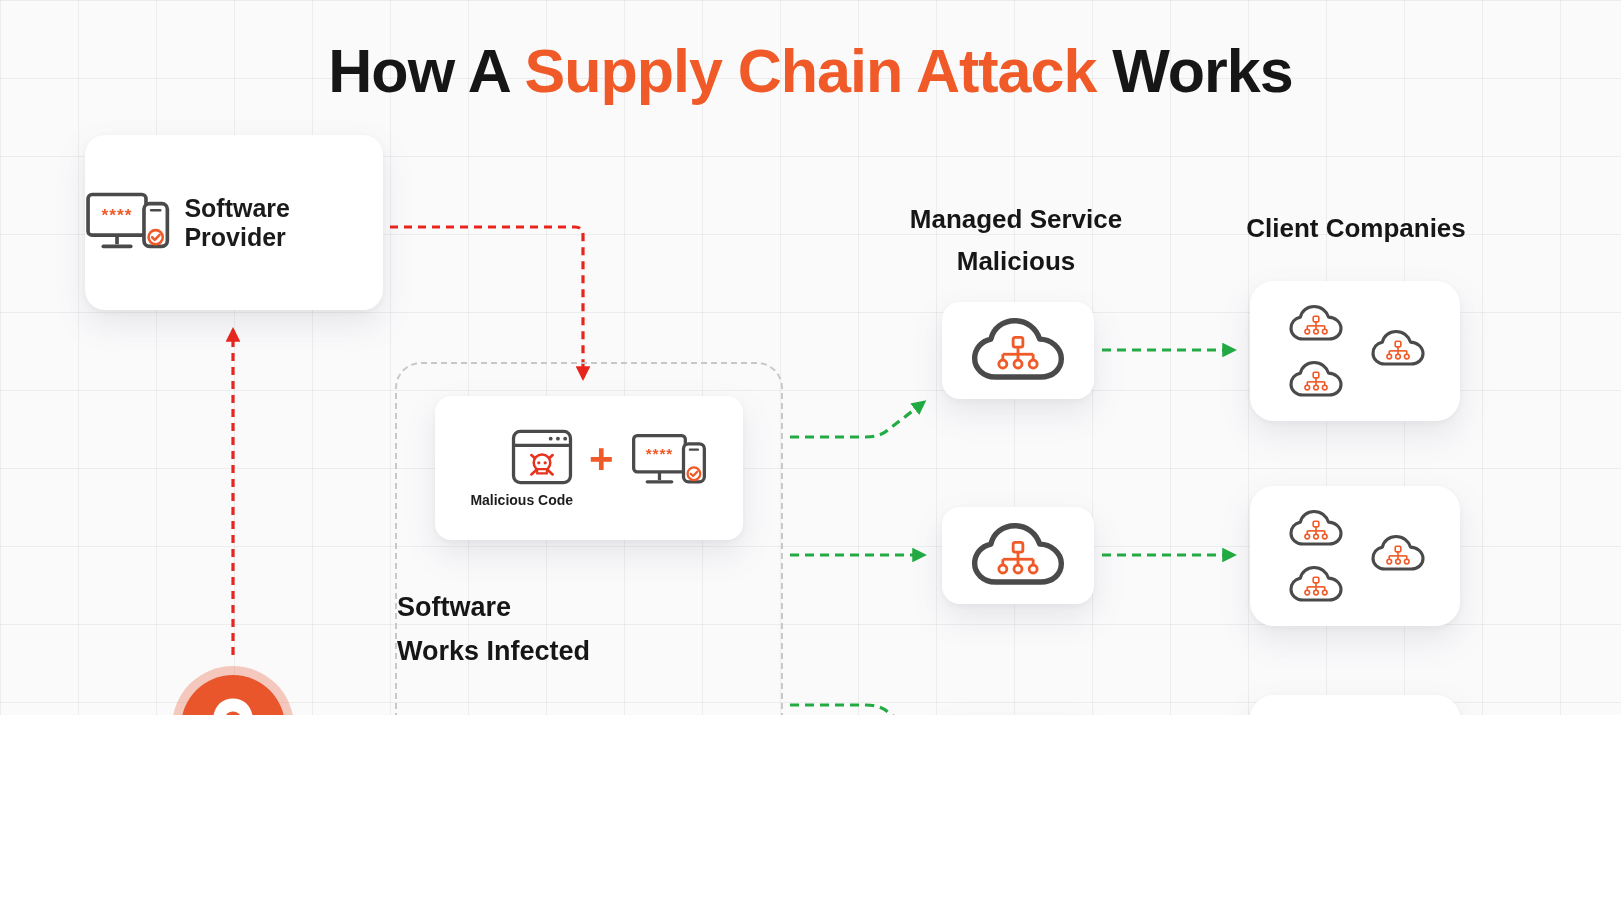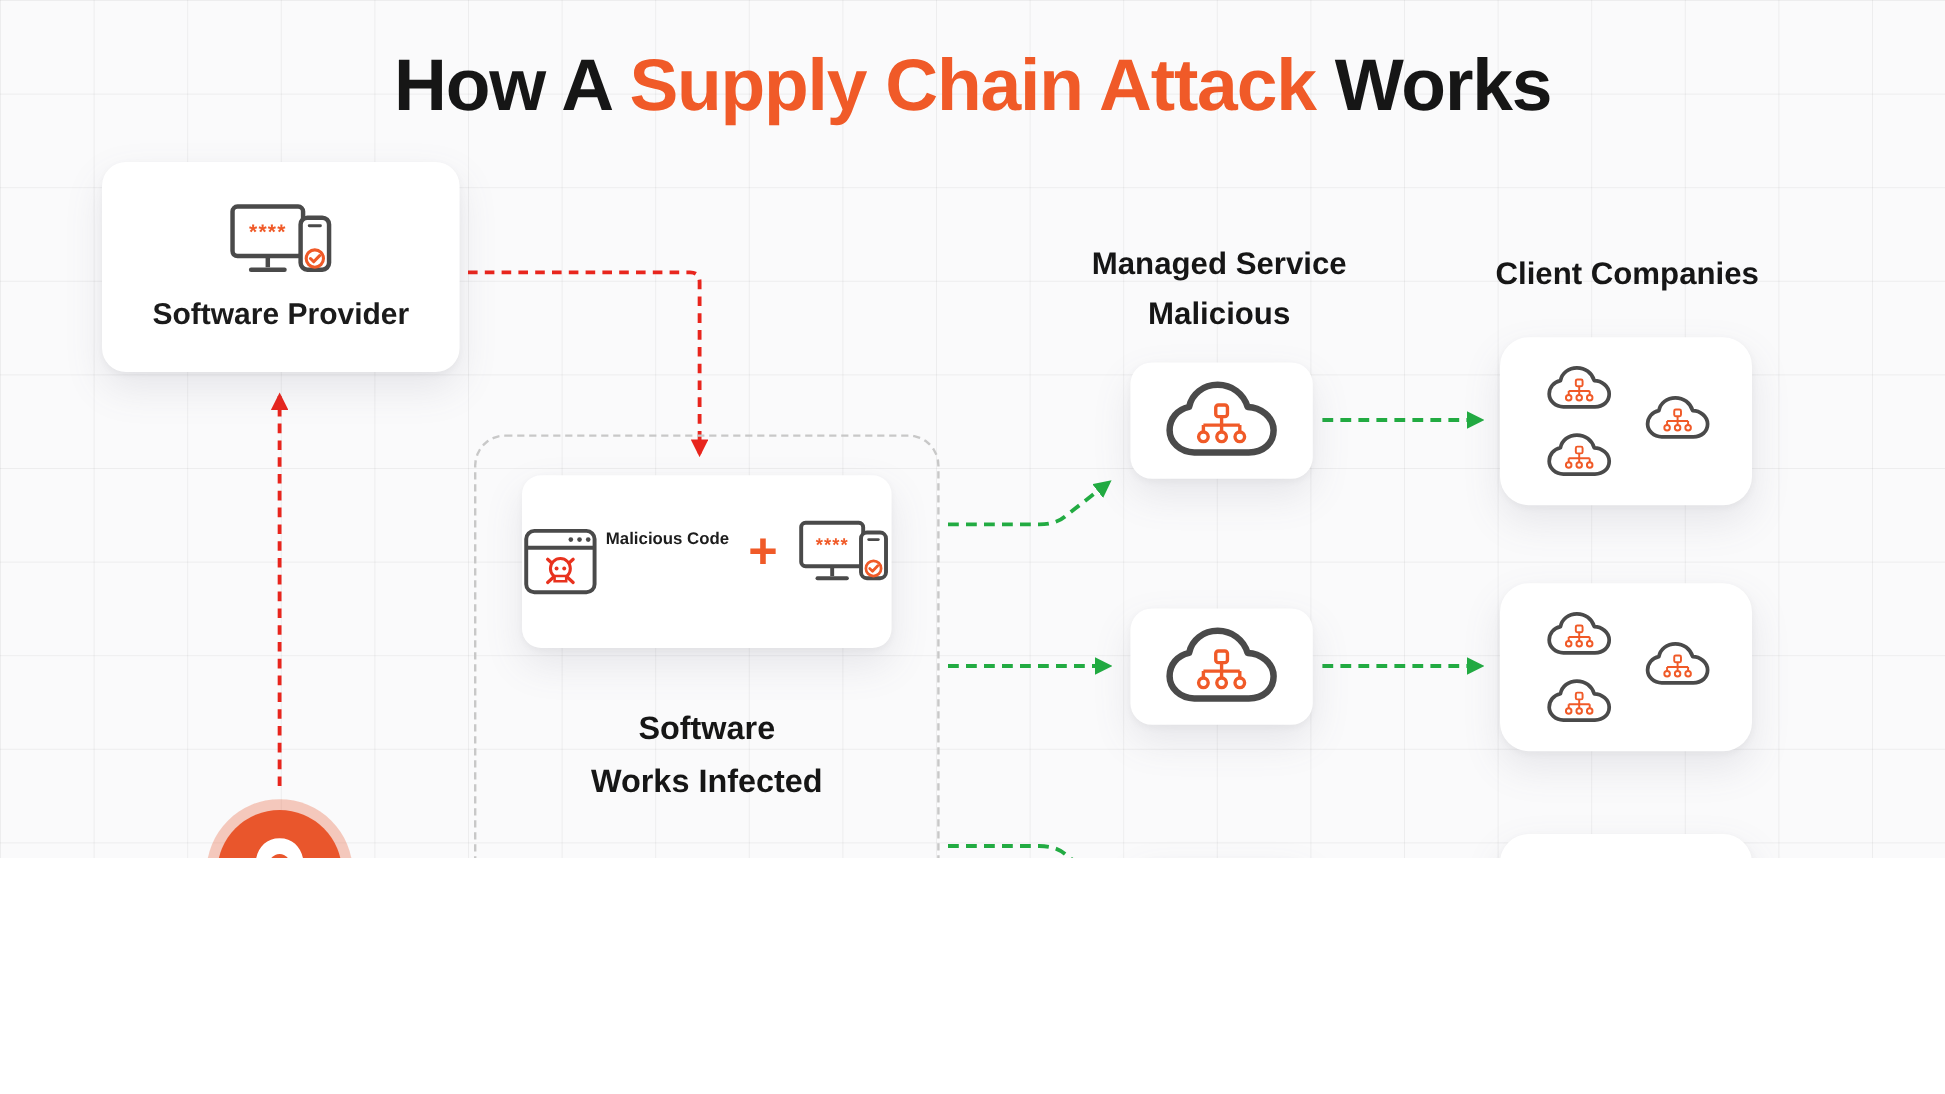--- a/index.html
+++ b/index.html
@@ -22,21 +22,21 @@
   .title span{white-space:pre-wrap;}
   .title .hl{color:#F05A28;}
 
   .card{
     position:absolute;background:#ffffff;border-radius:20px;
     box-shadow:0 14px 32px rgba(100,100,125,0.13), 0 2px 6px rgba(0,0,0,0.04);
   }
 
   
   .sp-card{left:85px;top:135px;width:298px;height:175px;
-    display:flex;flex-direction:column;align-items:center;justify-content:center;gap:14px;}
+    display:flex;flex-direction:row;align-items:center;justify-content:center;gap:14px;}
   .sp-card .dev-icon{width:92px;height:66px;color:#4A4A4A;}
   .card-label{font-size:25px;font-weight:bold;color:#1b1b1b;}
 
   
   .hacker{
     position:absolute;left:181px;top:675px;width:104px;height:104px;border-radius:50%;
     background:#E9562C;
     box-shadow:0 0 0 9px rgba(233,86,44,0.30);
     display:flex;align-items:center;justify-content:center;
   }
@@ -44,27 +44,27 @@
   .hacker-label{position:absolute;left:83px;top:789px;width:300px;text-align:center;
     font-size:25px;font-weight:bold;color:#161616;}
 
   
   .dashed-box{
     position:absolute;left:395px;top:362px;width:388px;height:388px;
     border:2px dashed #c8c8c8;border-radius:26px;box-sizing:border-box;
   }
   .infect-card{left:38px;top:32px;width:308px;height:144px;border-radius:16px;
     display:flex;align-items:center;justify-content:center;gap:16px;}
-  .mal-col{display:flex;flex-direction:row;align-items:flex-start;gap:7px;}
+  .mal-col{display:flex;flex-direction:column;align-items:flex-end;gap:7px;}
   .mal-col .browser-icon{width:62px;height:56px;color:#4A4A4A;}
   .mal-label{font-size:14px;font-weight:bold;color:#1d1d1d;}
   .plus{font-size:42px;font-weight:bold;color:#F05A28;line-height:1;margin-top:-18px;}
   .infect-card .dev-icon{width:78px;height:58px;color:#4A4A4A;margin-top:-14px;}
   .infect-caption{
-    position:absolute;left:0;top:222px;width:100%;text-align:center;
+    position:absolute;left:0;top:222px;width:100%;text-align:left;
     font-size:27px;font-weight:bold;color:#161616;line-height:1.62;
   }
 
   
   .msp-heading{position:absolute;left:876px;top:198px;width:280px;text-align:center;
     font-size:26px;font-weight:bold;color:#161616;line-height:1.62;}
   .msp-card{width:152px;height:97px;border-radius:18px;
     display:flex;align-items:center;justify-content:center;}
   .msp1{left:942px;top:302px;}
   .msp2{left:942px;top:507px;}

